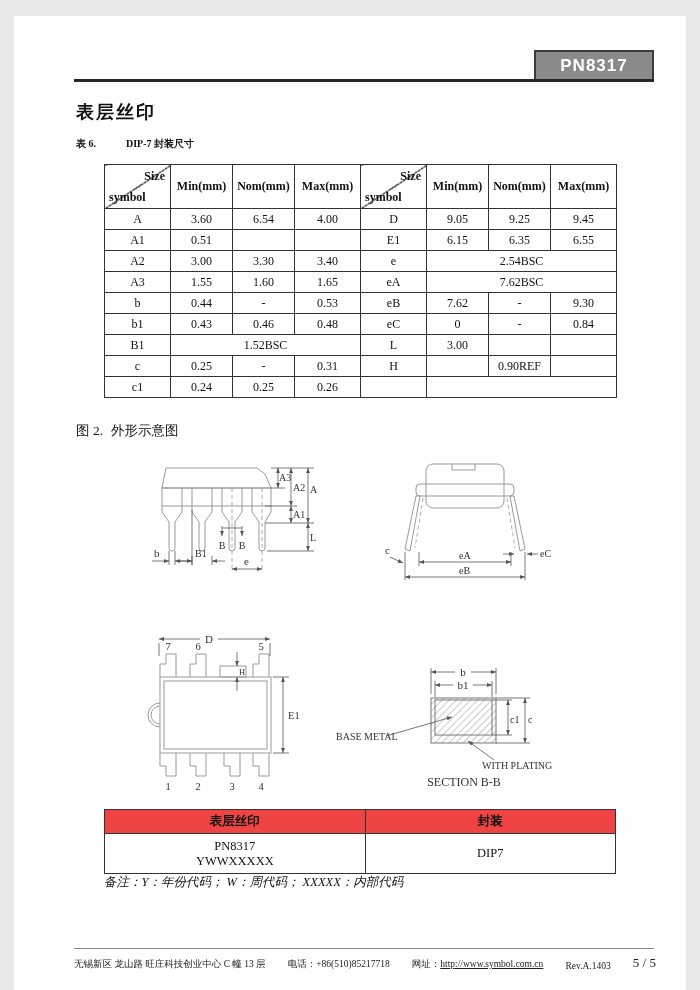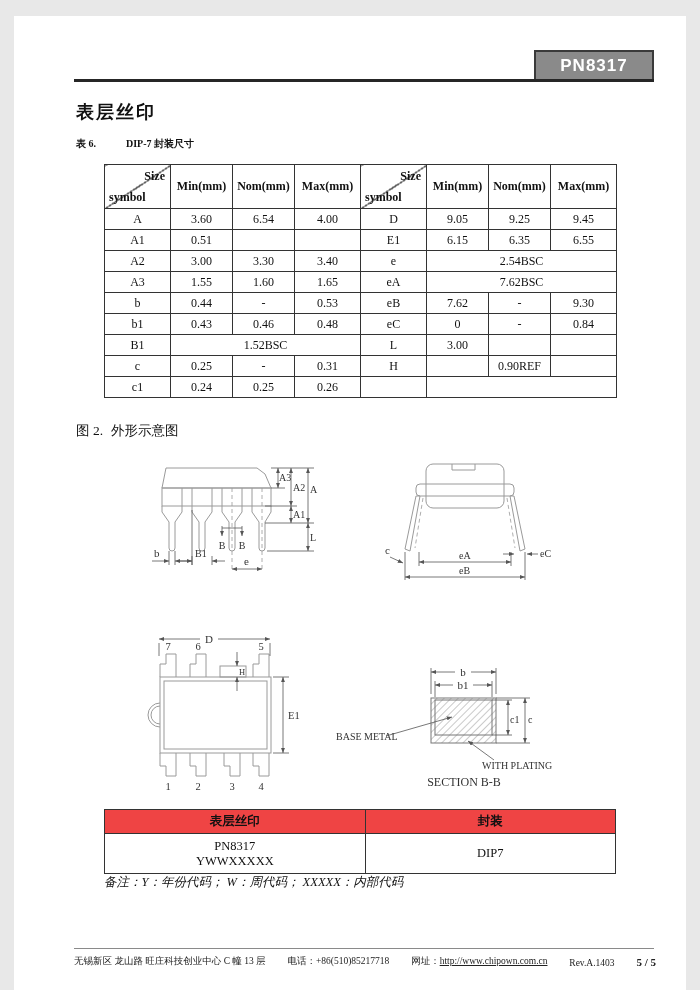--- a/index.html
+++ b/index.html
@@ -58,21 +58,21 @@
   .marking-table th { background:#ef4444; font-weight:bold; height:24px; }
   .marking-table td { height:40px; }
   .note-line { position:absolute; left:90px; top:858px; font-size:12.5px;font-style:italic; }
 
   
   .footer-rule { position:absolute; left:60px; top:932px; width:580px; height:1px; background:#8a8a8a; }
   .footer { position:absolute; left:60px; top:939px; width:582px;
     display:flex; justify-content:space-between; align-items:flex-end;
     font-size:9.5px; white-space:nowrap; color:#222; }
   .footer .url { text-decoration:underline; color:#222; }
-  .footer .pageno { font-weight:bold; font-size:11px; }
+  .footer .pageno { font-weight:normal; font-size:13px; }
 </style>
 </head>
 <body>
 
 <div class="page">
 
   <div class="brand-box">
     <span>PN8317</span>
   </div>
   <div class="header-rule"></div>
@@ -427,18 +427,18 @@
       </tr>
     </tbody>
   </table>
 
   <div class="note-line">备注：Y：年份代码；  W：周代码；  XXXXX：内部代码</div>
 
   <div class="footer-rule"></div>
   <div class="footer">
     <span>无锡新区  龙山路  旺庄科技创业中心 C 幢 13 层</span>
     <span><span>电话：</span><span>+86(510)85217718</span></span>
-    <span><span>网址：</span><a class="url" href="#">http://www.chipown.com.cn</a></span>
+    <span><span>网址：</span><a class="url" href="#">http://www.symbol.com.cn</a></span>
     <span>Rev.A.1403</span>
     <span class="pageno">5 / 5</span>
   </div>
 
 </div>
 
 </body></html>

